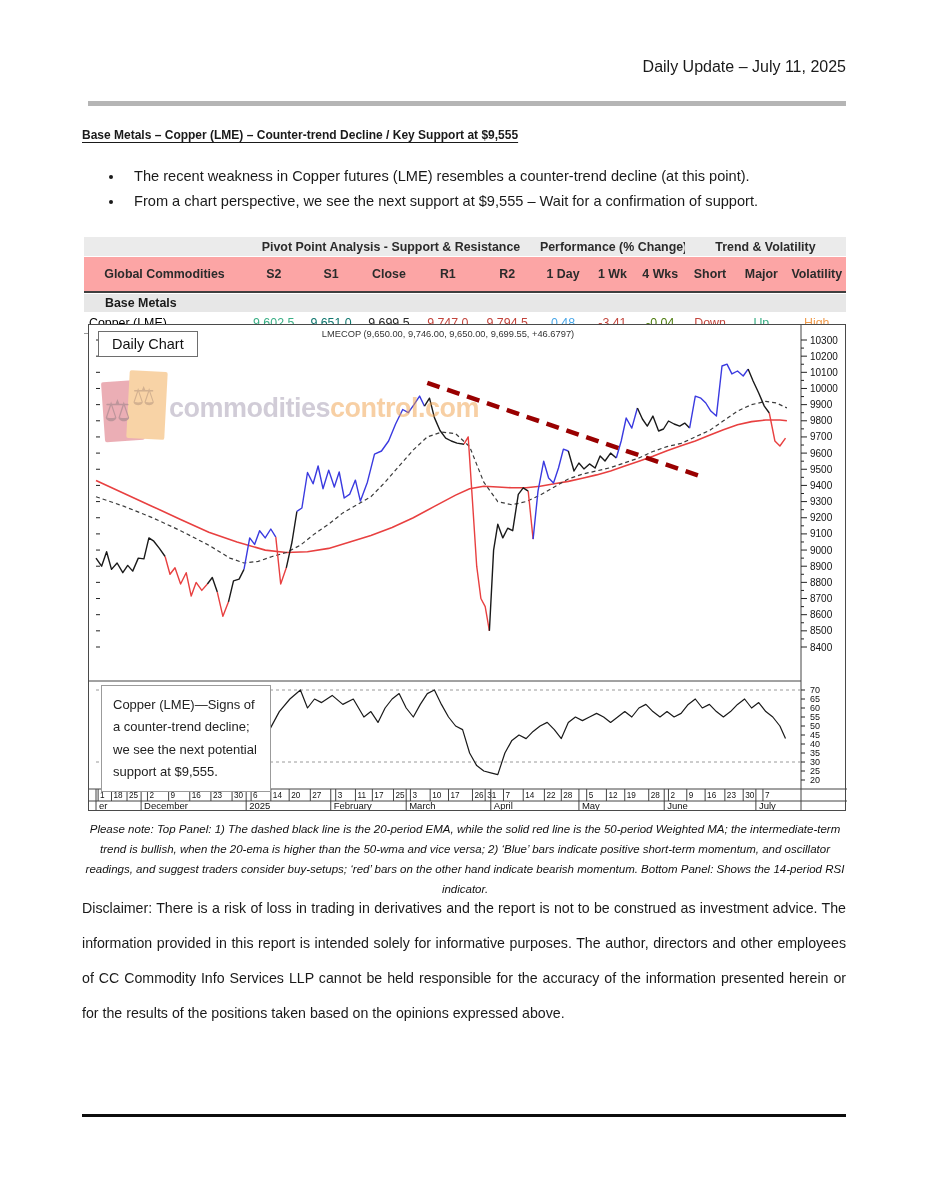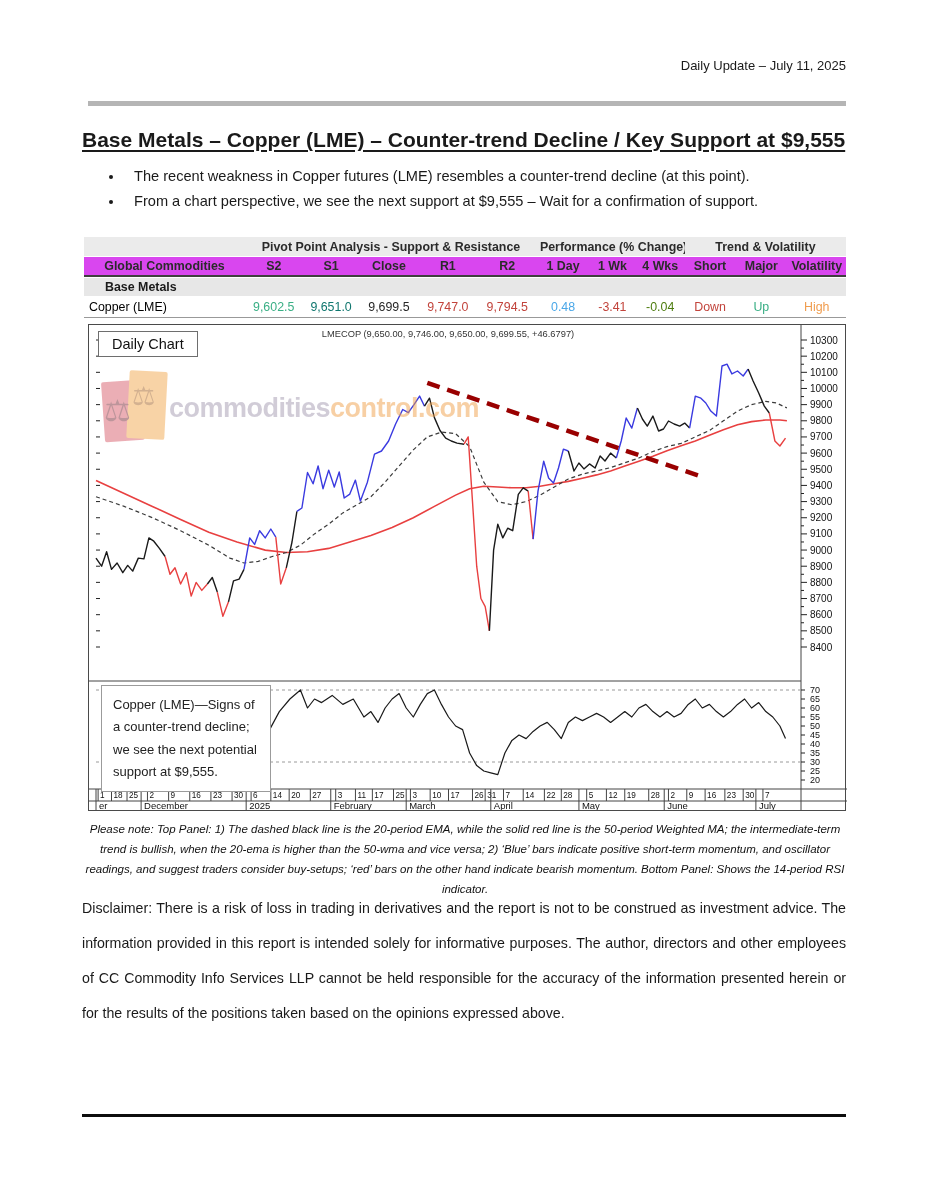--- a/index.html
+++ b/index.html
@@ -1,33 +1,33 @@
 <!DOCTYPE html>
 <html><head>
 <meta charset="utf-8">
 <style>
   * { margin:0; padding:0; box-sizing:border-box; }
   body { background:#888; font-family:"Liberation Sans", sans-serif; }
   .page { position:relative; width:927px; height:1200px; background:#fff; margin:0 auto; overflow:hidden; color:#1a1a1a; }
 
-  .header-date { position:absolute; top:58px; right:81px; font-size:13px; color:#1a1a1a; }
+  .header-date { position:absolute; top:58px; right:81px; font-size:16px; color:#1a1a1a; }
   .top-bar { position:absolute; left:88px; top:101px; width:758px; height:5px; background:#b5b5b5; }
 
-  .section-heading { position:absolute; left:82px; top:128px; width:764px; font-size:21px; font-weight:bold;
+  .section-heading { position:absolute; left:82px; top:128px; width:764px; font-size:12px; font-weight:bold;
     text-decoration:underline; text-underline-offset:3px; }
 
   .bullets { position:absolute; left:82px; top:168px; width:764px; }
   .bullets ul { list-style:disc; padding-left:42px; }
   .bullets li { font-size:14.6px; padding-left:10px; margin-bottom:9px; }
 
   table.pivot { position:absolute; left:84px; top:236px; width:762px; border-collapse:separate; border-spacing:0 1px; table-layout:fixed; font-size:12.4px; }
   table.pivot th, table.pivot td { padding:2px 3px; font-weight:normal; white-space:nowrap; overflow:hidden; }
   tr.group-row th { background:#ebebeb; font-weight:600; color:#2b2b2b; text-align:center; height:19px; }
   tr.group-row th.blank { background:#ebebeb; }
-  tr.cols-row th { background:#d946ef; font-weight:600; color:#2b2b2b; text-align:center; height:20px; border-bottom:2px solid #3f3f3f; }
+  tr.cols-row th { background:#fca5a5; font-weight:600; color:#2b2b2b; text-align:center; height:36px; border-bottom:2px solid #3f3f3f; }
   tr.section-row td { background:#e7e7e7; font-weight:bold; text-align:left; height:17px; padding-left:21px; }
   tr.data-row td { background:#fff; text-align:center; height:21px; border-bottom:1px solid #999; }
   tr.data-row td.name { text-align:left; padding-left:5px; color:#000000; }
 
   .chart { position:absolute; left:88px; top:324px; width:758px; height:487px; border:1px solid #4a4a4a; background:#fff; }
   .chart svg { position:absolute; left:0; top:0; }
   .daily-chart-label { position:absolute; left:9px; top:6px; background:#fff; border:1px solid #6e6e6e; padding:4px 13px; font-size:14.5px; color:#111; z-index:4; }
   .annotation-box { position:absolute; left:12px; top:360px; width:170px; background:#fff; border:1px solid #9b9b9b; padding:8px 11px; font-size:13px; line-height:1.72; color:#222; z-index:4; }
 
   .watermark { position:absolute; left:14px; top:46px; width:300px; height:72px; opacity:0.5; z-index:2; }

